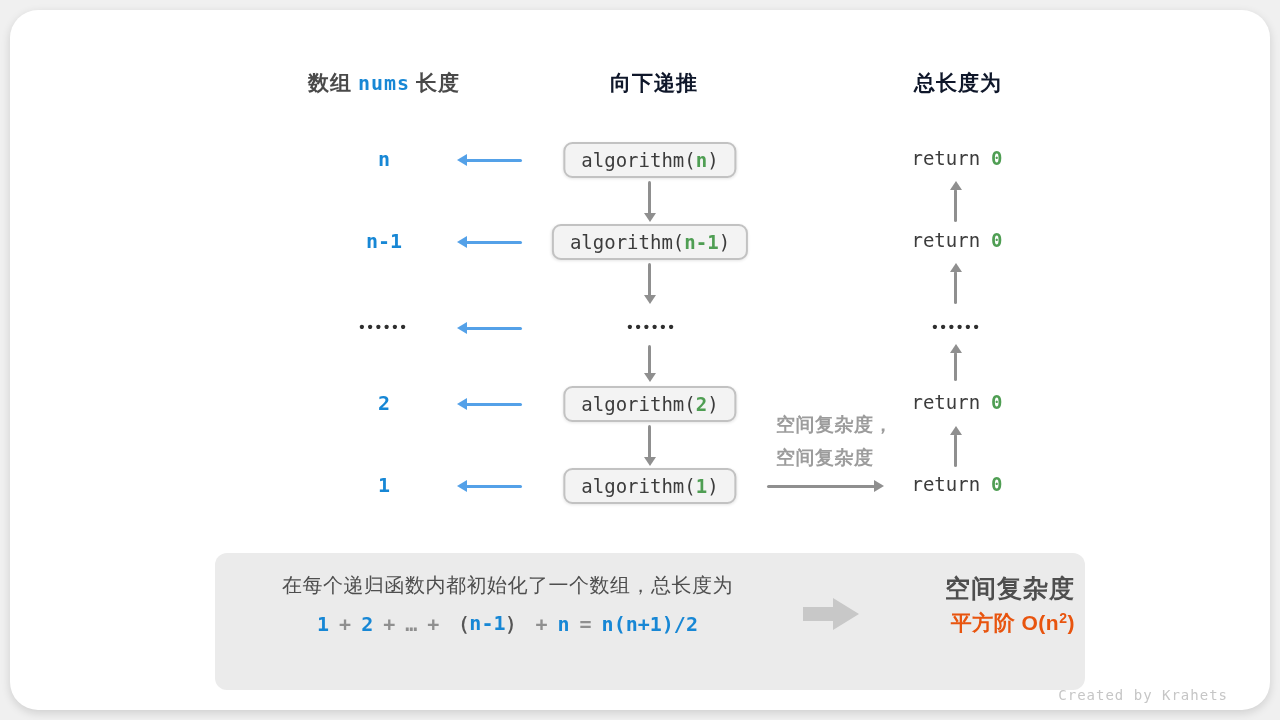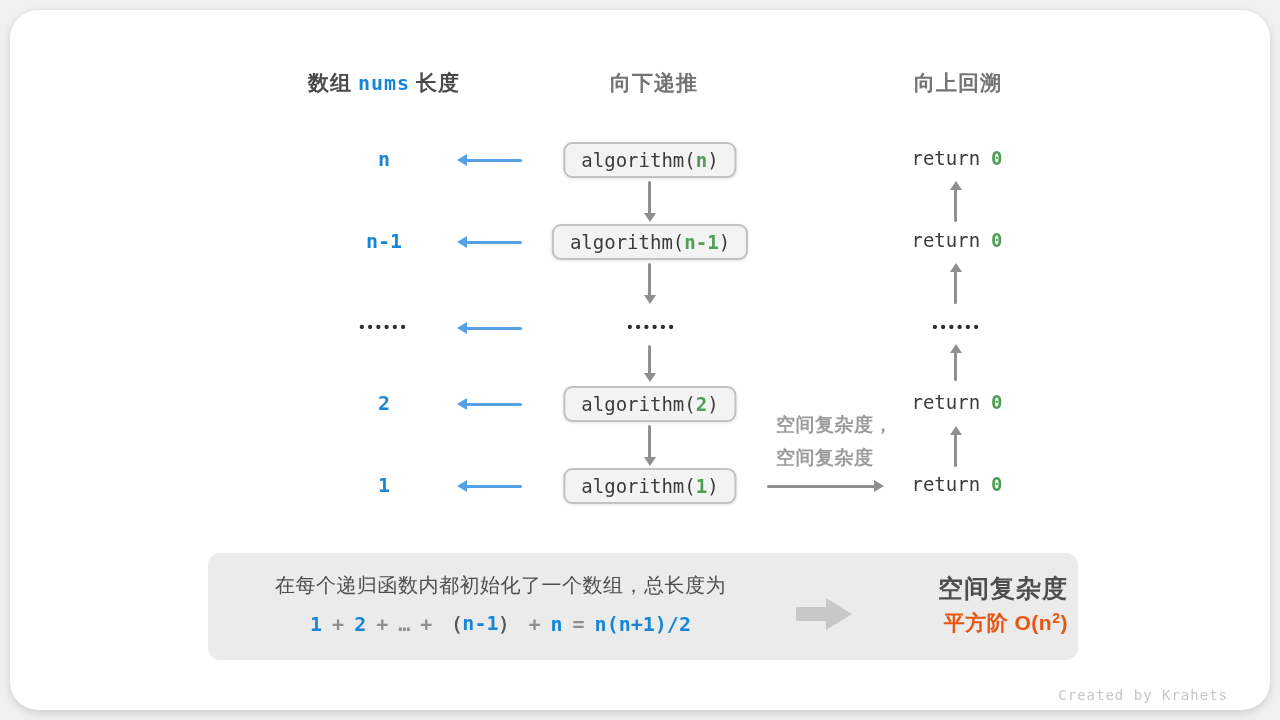--- a/index.html
+++ b/index.html
@@ -14,21 +14,21 @@
     position:absolute; left:10px; top:10px; width:1260px; height:700px;
     background:#ffffff; border-radius:28px;
     box-shadow:0 3px 10px rgba(0,0,0,0.14);
   }
   .abs { position:absolute; }
   .cx { transform:translateX(-50%); white-space:nowrap; }
 
   
   .hdr { top:59px; font-size:21px; font-weight:bold; letter-spacing:1px; }
   .hdr-dark { color:#4a4a4a; }
-  .hdr-gray { color:#737373; }
+  .hdr-gray { color:#0f172a; }
   .hdr-code { color:#1787d5; font-family:"DejaVu Sans Mono", monospace; font-size:20px; margin:8px 6px; }
 
   
   .row-label {
     font-family:"DejaVu Sans Mono", monospace;
     font-size:20px; font-weight:bold; color:#1787d5;
   }
 
   
   .dots {
@@ -83,21 +83,21 @@
   }
 
   
   .trigger {
     left:766px; top:398px; font-size:19px; font-weight:bold;
     color:#9c9c9c; line-height:33px; letter-spacing:0.5px;
   }
 
   
   .panel {
-    left:198px; top:543px; width:870px; height:107px;
+    left:205px; top:543px; width:870px; height:137px;
     background:#ebebeb; border-radius:12px;
   }
   .panel-desc {
     position:absolute; left:0; top:19px; width:585px; text-align:center;
     font-size:20px; color:#4e4e4e; letter-spacing:0.5px;
   }
   .panel-formula {
     position:absolute; left:0; top:57px; width:585px;
     display:flex; justify-content:center; align-items:center; gap:10px;
     font-family:"DejaVu Sans Mono", monospace; font-size:20px; font-weight:bold;
@@ -125,21 +125,21 @@
 </style>
 </head>
 <body>
 
 <div class="card">
 
   <div class="abs cx hdr hdr-dark" style="left:374px;">
     <span>数组</span><span class="hdr-code">nums</span><span>长度</span>
   </div>
   <div class="abs cx hdr hdr-gray" style="left:644px;">向下递推</div>
-  <div class="abs cx hdr hdr-gray" style="left:948px;">向上回溯</div>
+  <div class="abs cx hdr hdr-gray" style="left:948px;">总长度为</div>
 
   <div class="abs cx row-label" style="left:374px; top:137px;">n</div>
   <div class="abs cx row-label" style="left:374px; top:219px;">n-1</div>
   <div class="abs cx dots" style="left:374px; top:308px;">••••••</div>
   <div class="abs cx row-label" style="left:374px; top:381px;">2</div>
   <div class="abs cx row-label" style="left:374px; top:463px;">1</div>
 
   <div class="abs b-arrow" style="top:149px;"></div>
   <div class="abs b-arrow" style="top:231px;"></div>
   <div class="abs b-arrow" style="top:317px;"></div>

